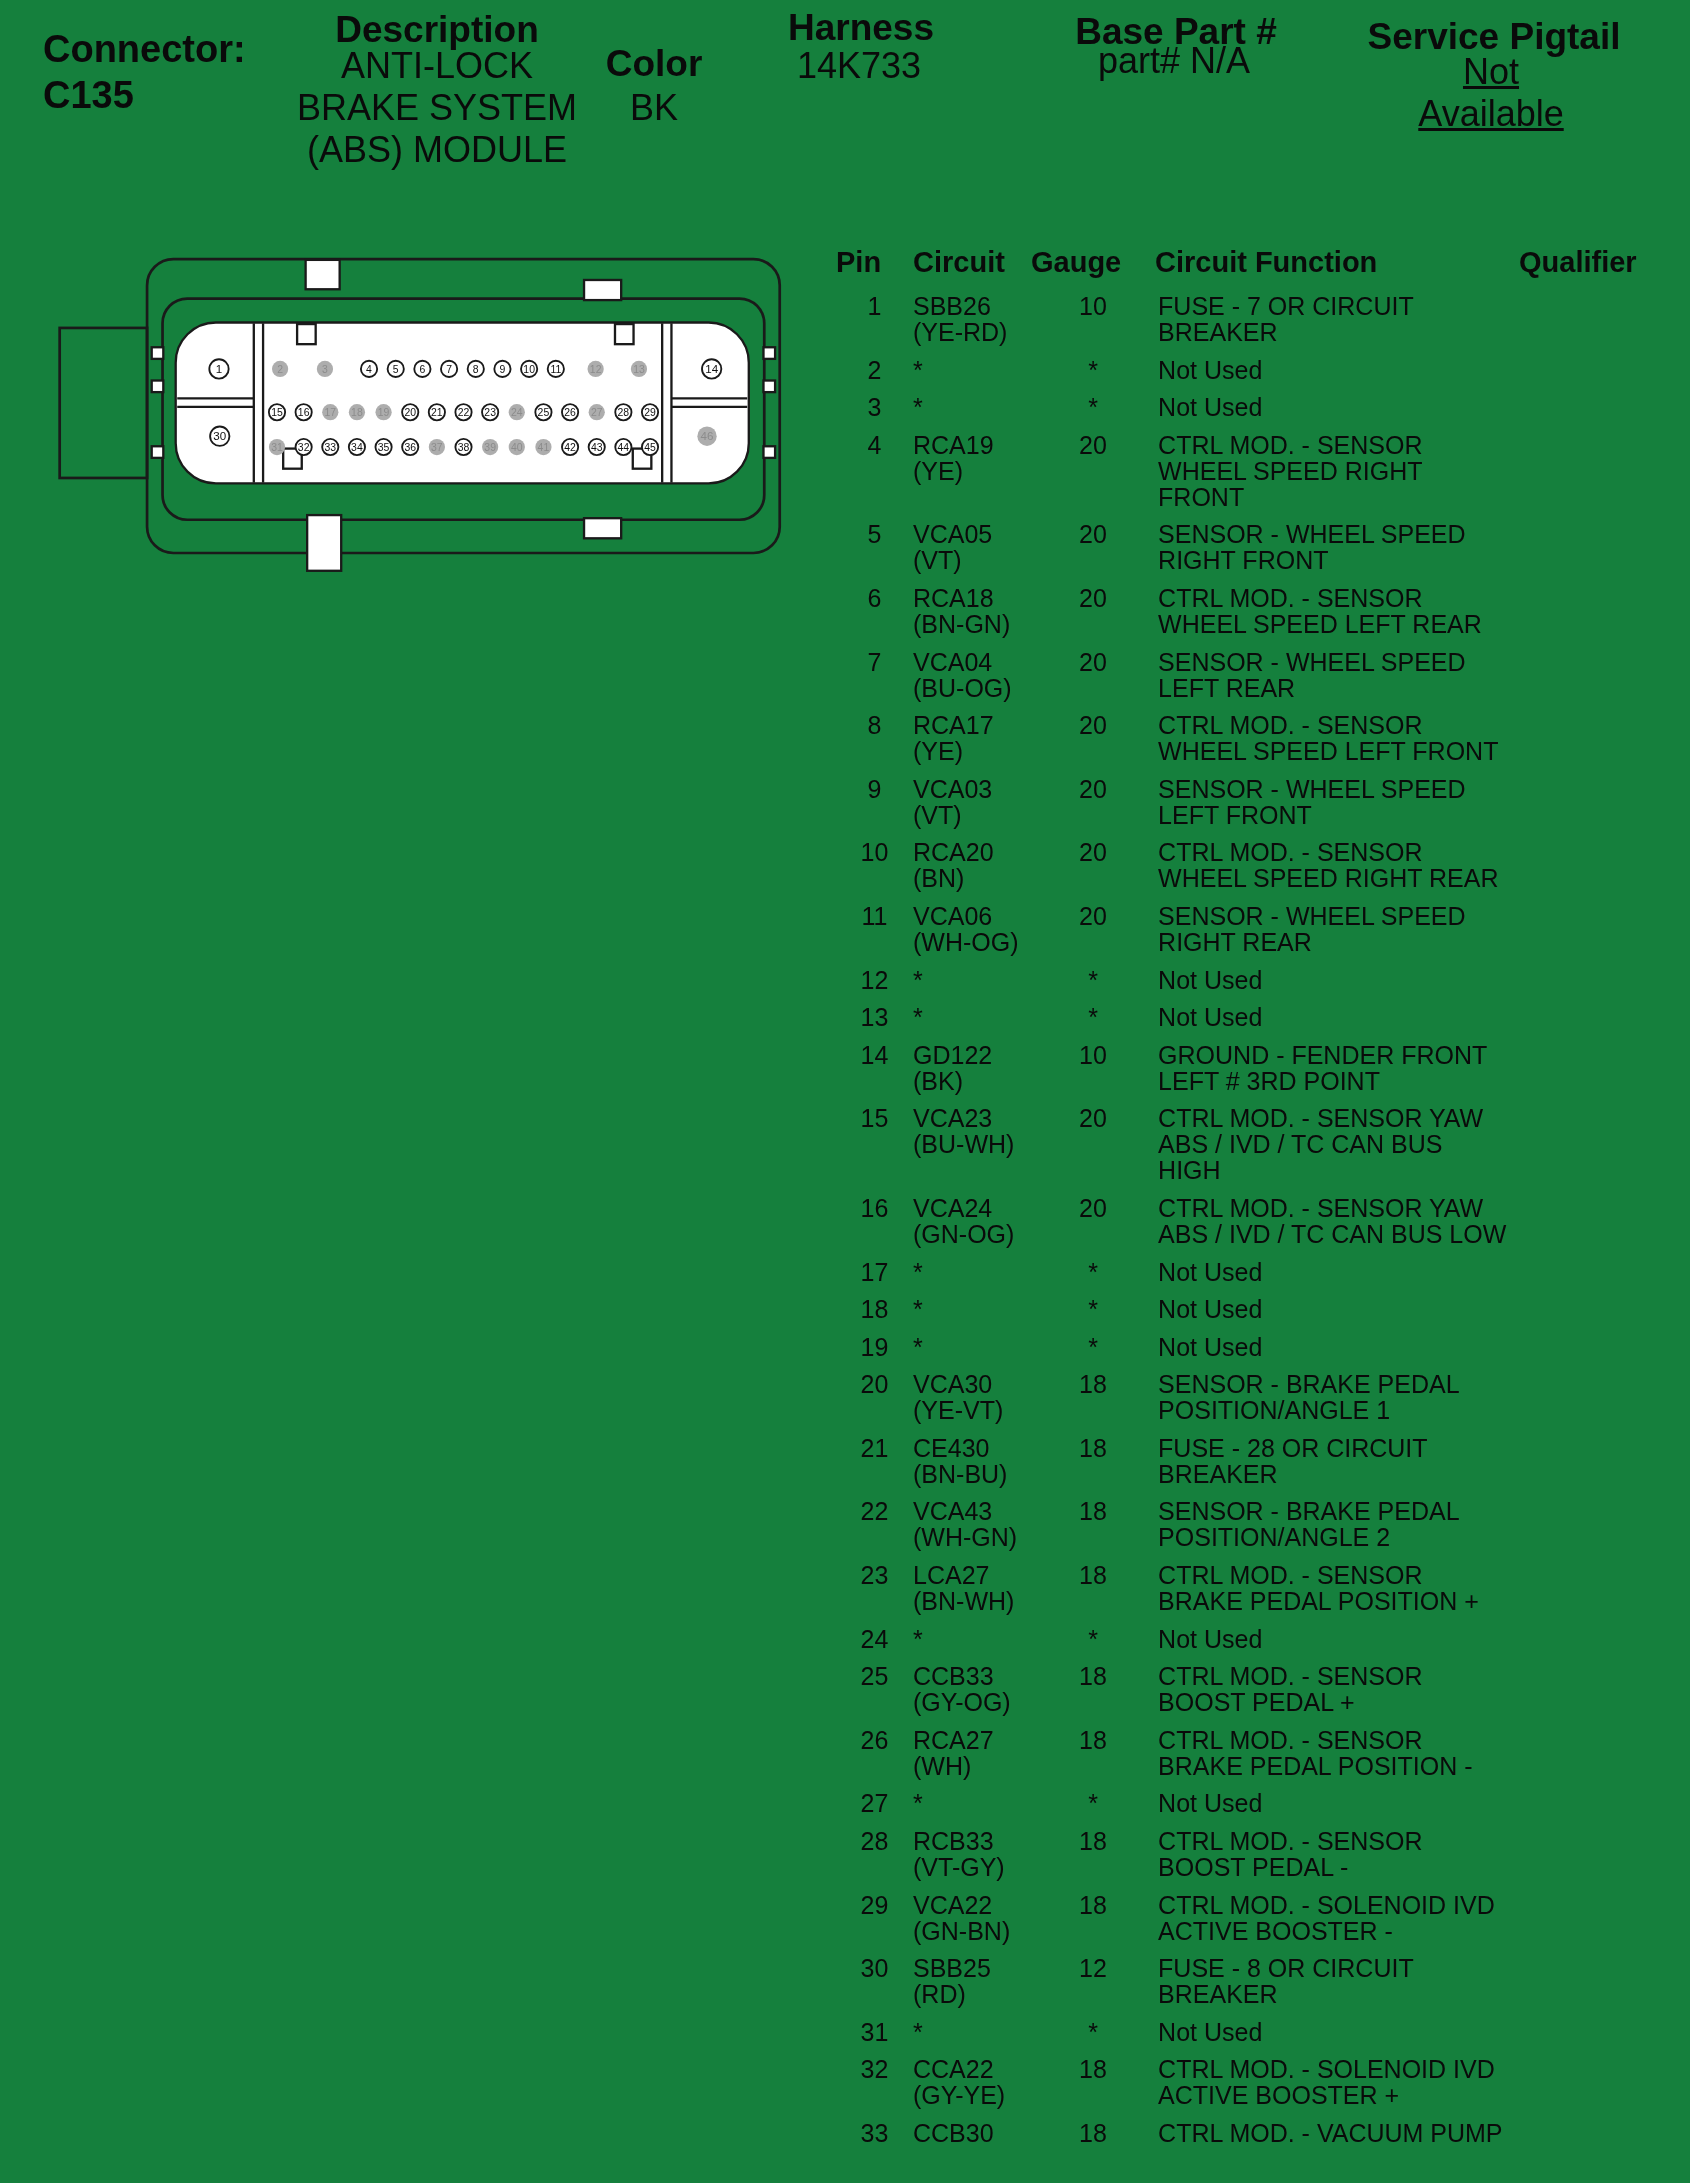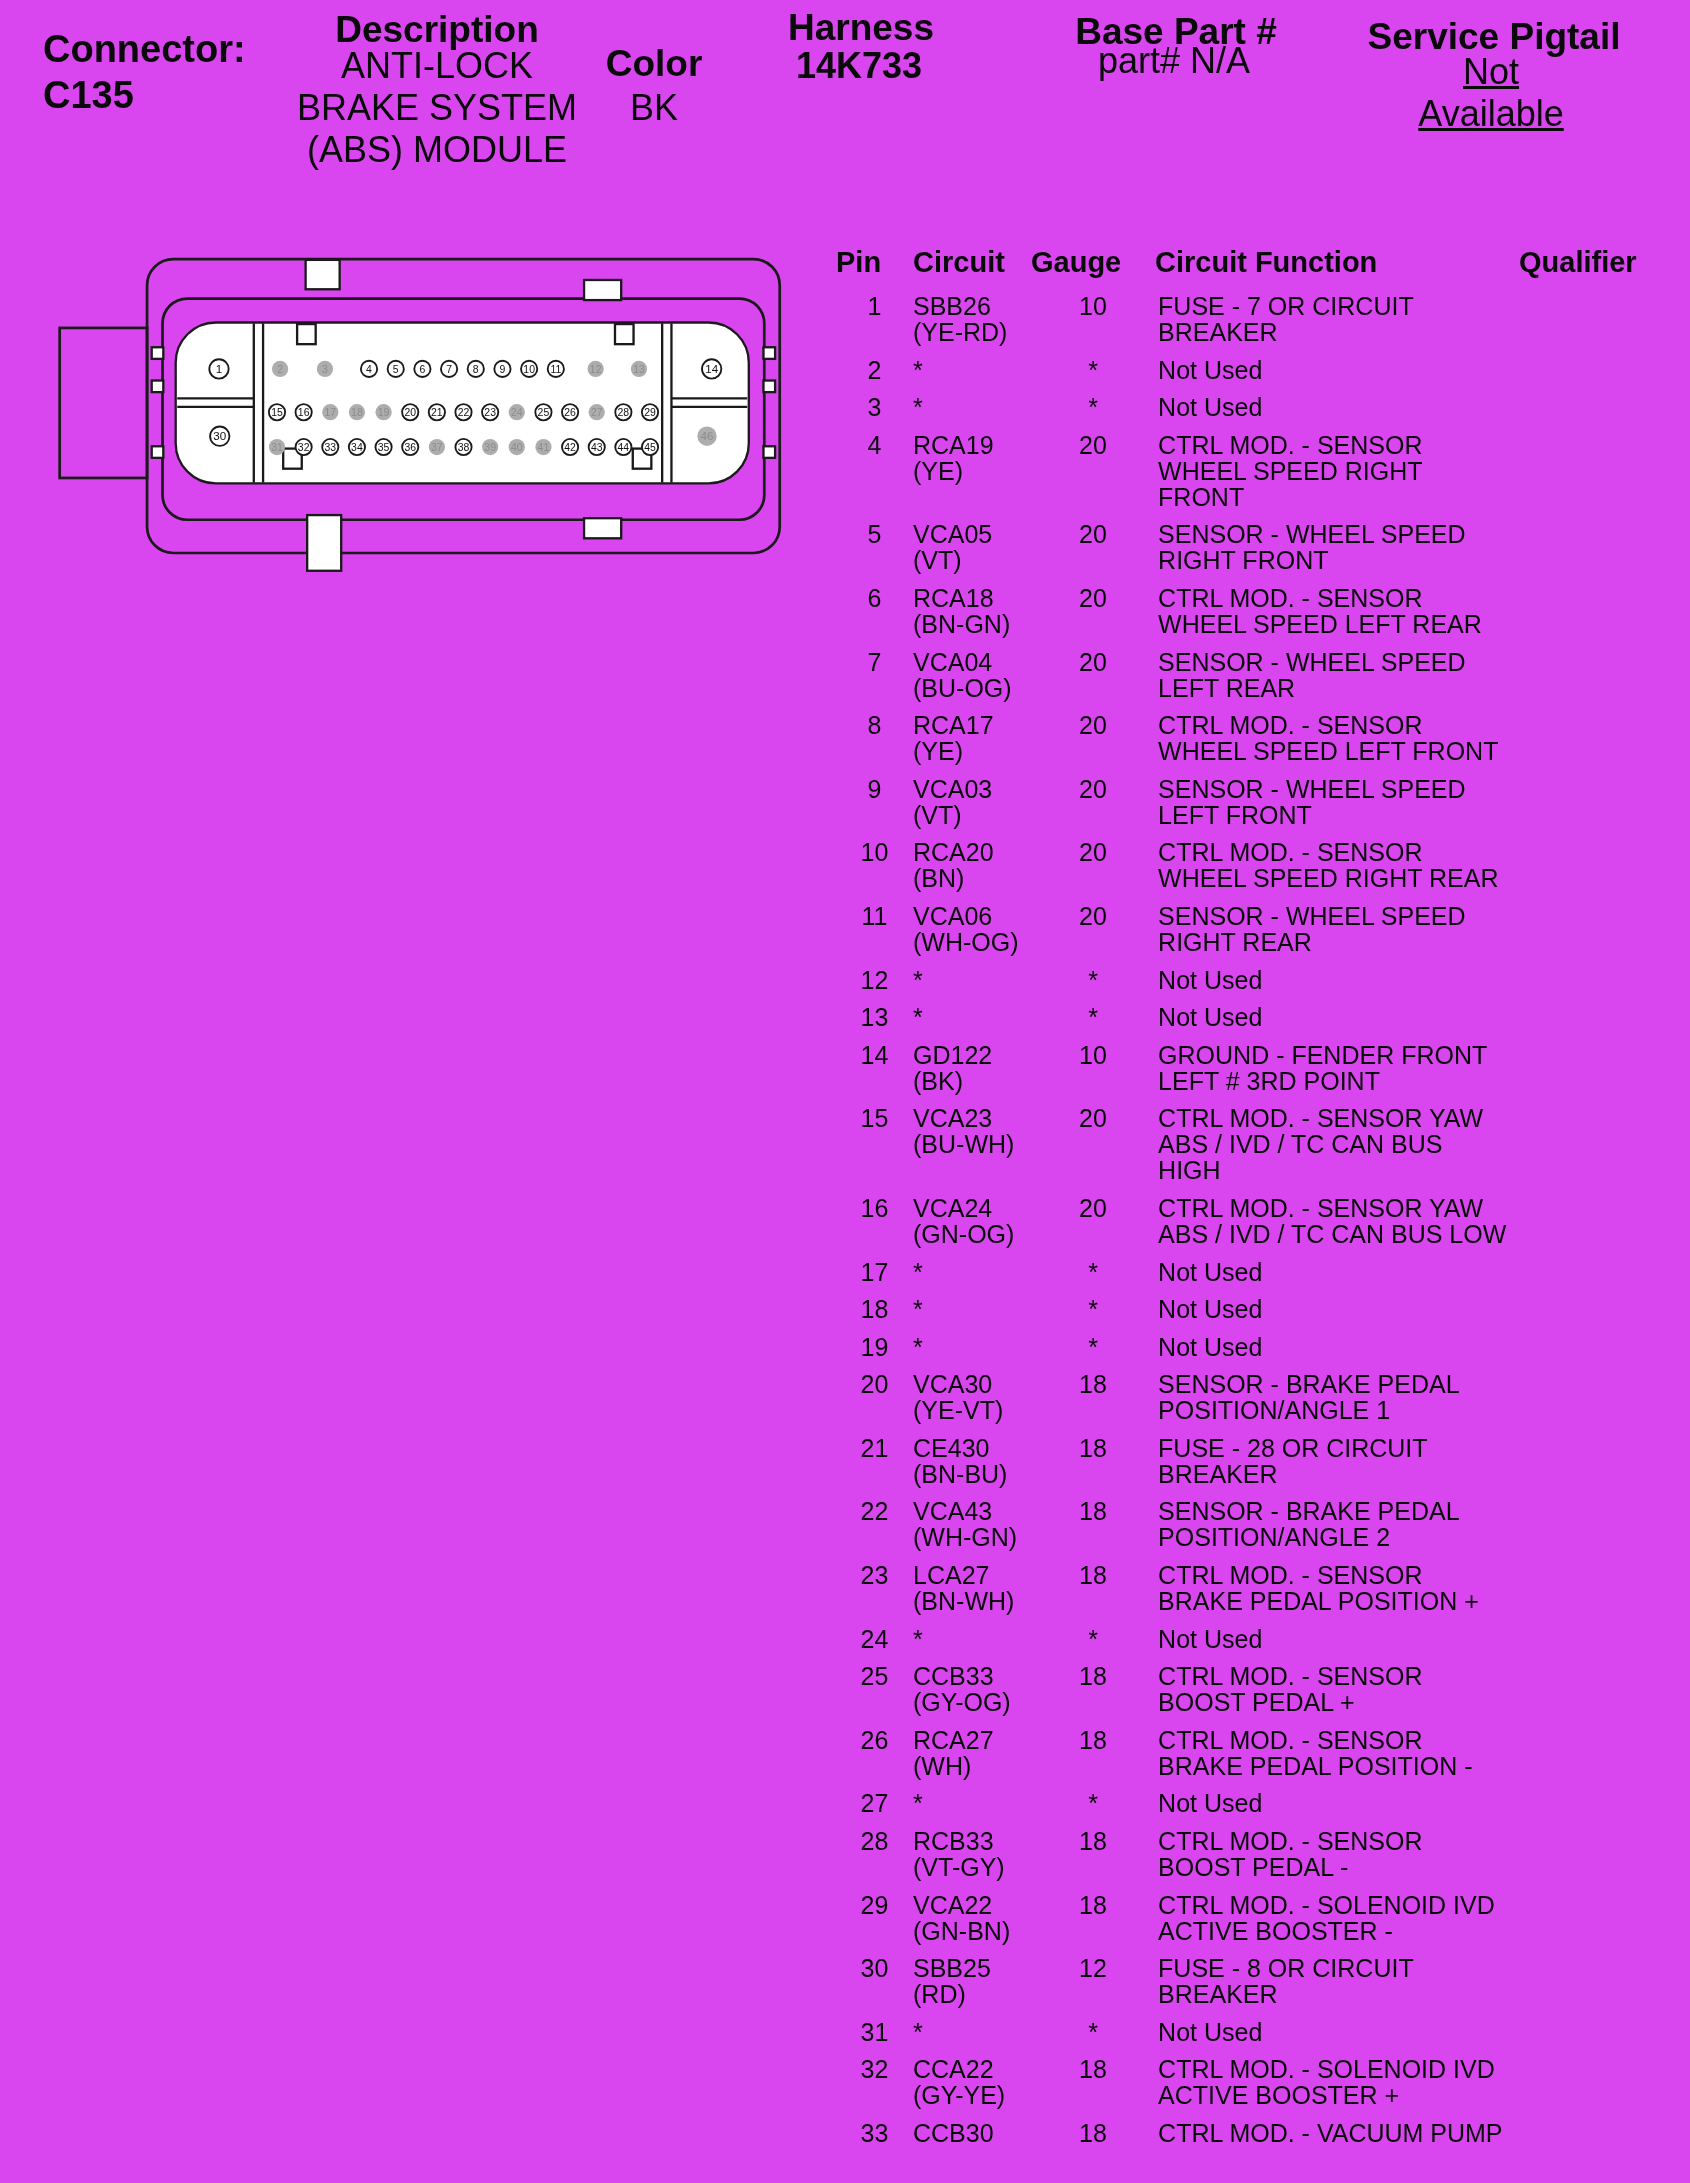--- a/index.html
+++ b/index.html
@@ -1,18 +1,18 @@
 <!DOCTYPE html>
 <html style="font-size:12.4px"><head>
 <meta charset="utf-8">
 <style>
   html,body { margin:0; padding:0; background:#ffffff; }
   #page {
     position:relative; width:1690px; height:2183px; overflow:hidden;
-    background:#d946ef; color:#0a0a0a;
+    background:#15803d; color:#0a0a0a;
     font-family:"Liberation Sans", sans-serif;
   }
   
   #connector-title {
     position:absolute; left:43px; top:26px;
     font-size:38px; font-weight:bold; line-height:46px; white-space:pre-line;
   }
   .hlabel {
     position:absolute; transform:translateX(-50%);
     font-size:37px; font-weight:bold; white-space:nowrap;
@@ -51,21 +51,21 @@
 
   <div class="hlabel" style="left:437px; top:9.3px;">Description</div>
   <div class="hvalue" style="left:437px; top:45px;">ANTI-LOCK
 BRAKE SYSTEM
 (ABS) MODULE</div>
 
   <div class="hlabel" style="left:654px; top:43px;">Color</div>
   <div class="hvalue" style="left:654px; top:87px;">BK</div>
 
   <div class="hlabel" style="left:861px; top:7px;text-align:center;">Harness</div>
-  <div class="hvalue" style="left:859px; top:45px;font-weight:bold;">14K733</div>
+  <div class="hvalue" style="left:859px; top:45px;">14K733</div>
 
   <div class="hlabel" style="left:1176px; top:10.8px;">Base Part #</div>
   <div class="hvalue" style="left:1174px; top:40px;">part# N/A</div>
 
   <div class="hlabel" style="left:1494px; top:15.5px;">Service Pigtail</div>
   <div class="hvalue" style="left:1491px; top:51px;text-decoration:underline;">Not Available</div>
 
   <svg id="connector-svg" viewBox="0 0 1100 790">
     <g fill="none" stroke="#1a1a1a" stroke-width="3.5">
 

